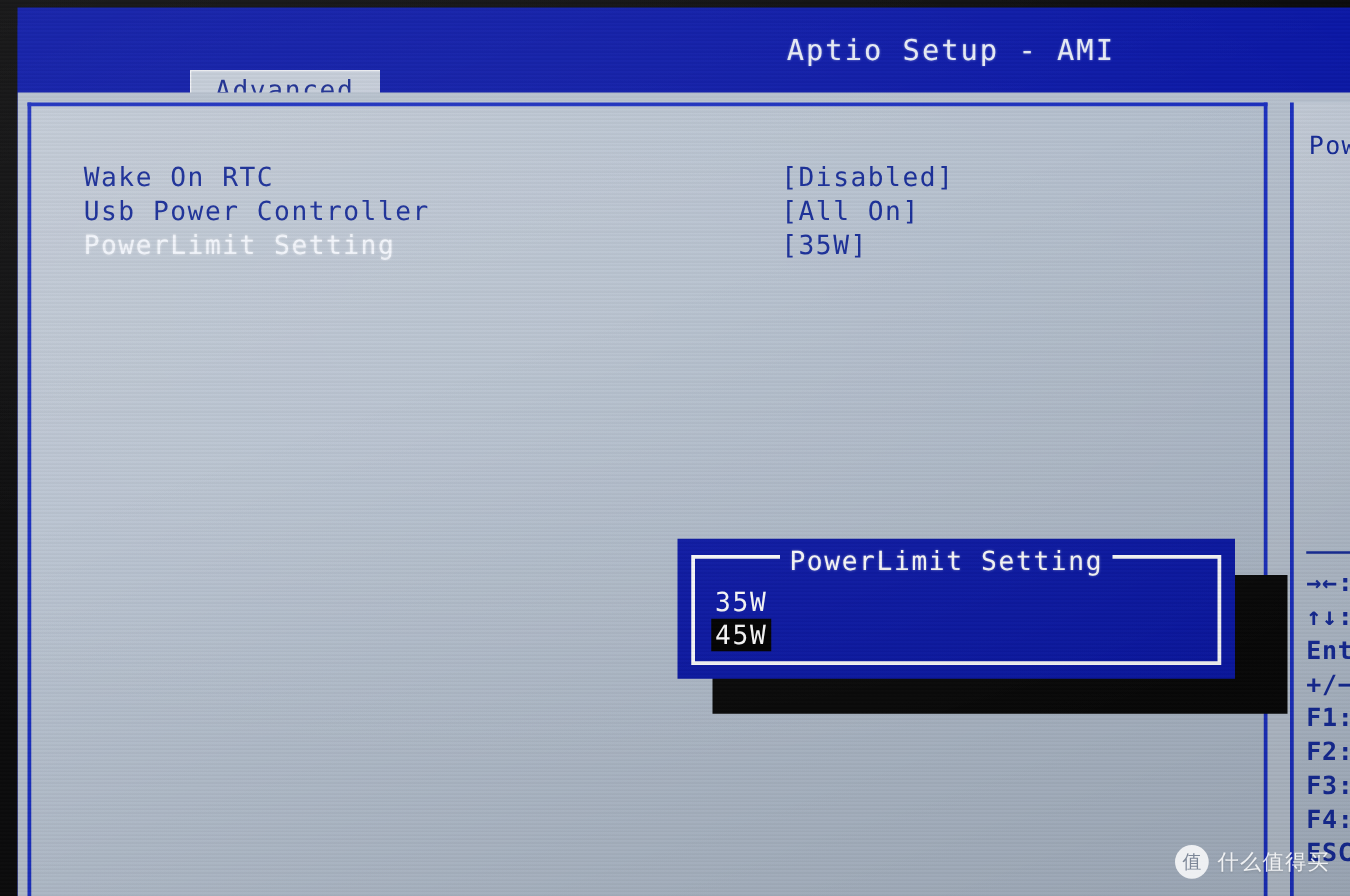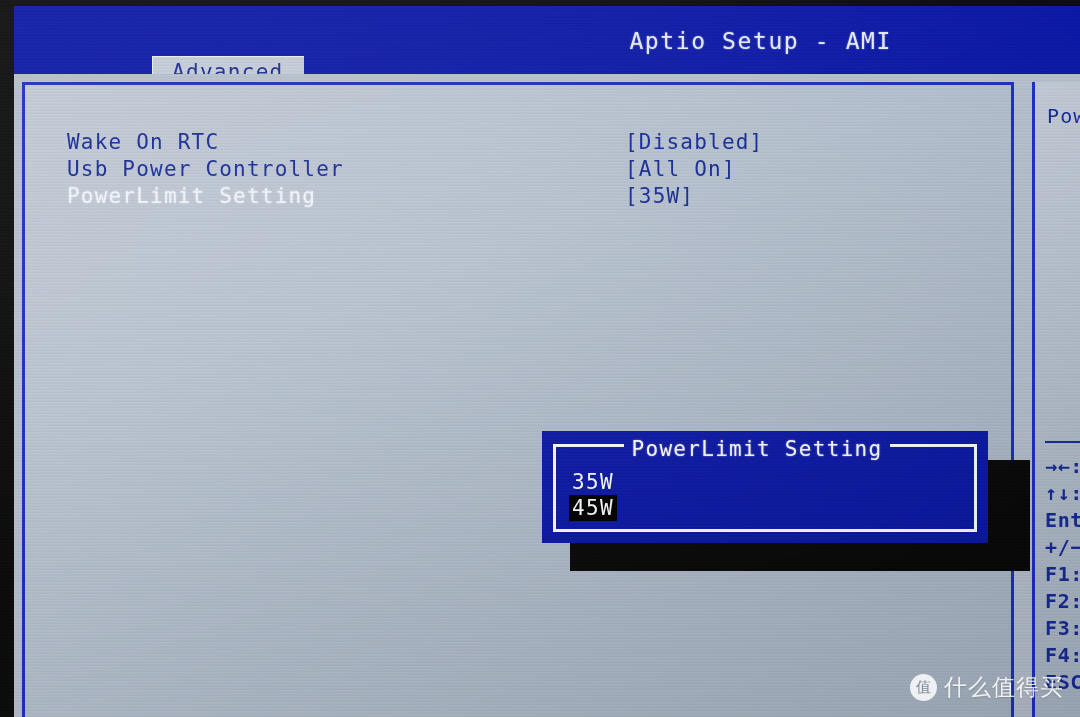--- a/index.html
+++ b/index.html
@@ -289,21 +289,21 @@
     border-radius: 50%;
     background: rgba(255,255,255,0.90);
     color: #7b8596;
     font-family: "DejaVu Sans", "Liberation Sans", sans-serif;
     font-size: 15px;
     line-height: 27px;
     text-align: center;
   }
   #wm-text {
     font-family: Liberation Sans, sans-serif;
-    font-size: 23px;
+    font-size: 17px;
     color: rgba(255,255,255,0.92);
     letter-spacing: 1px;
     text-shadow: 0 1px 2px rgba(0,0,0,0.18);
   }
 </style>
 </head>
 <body>
 
 <div id="photo">
   <div id="screen">

